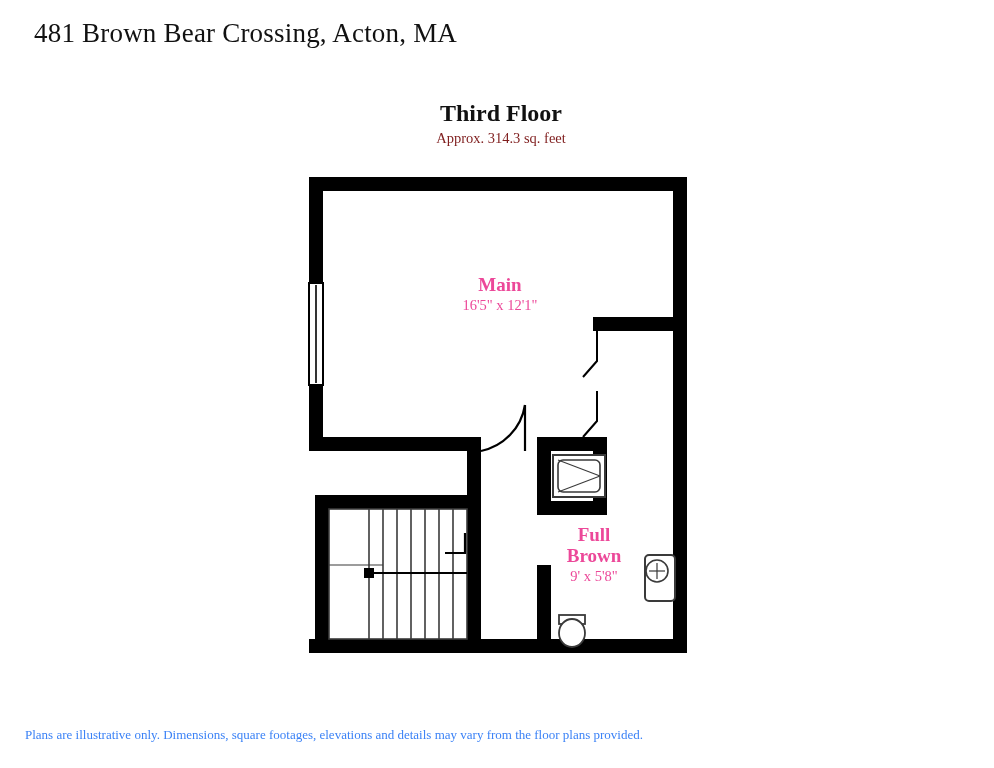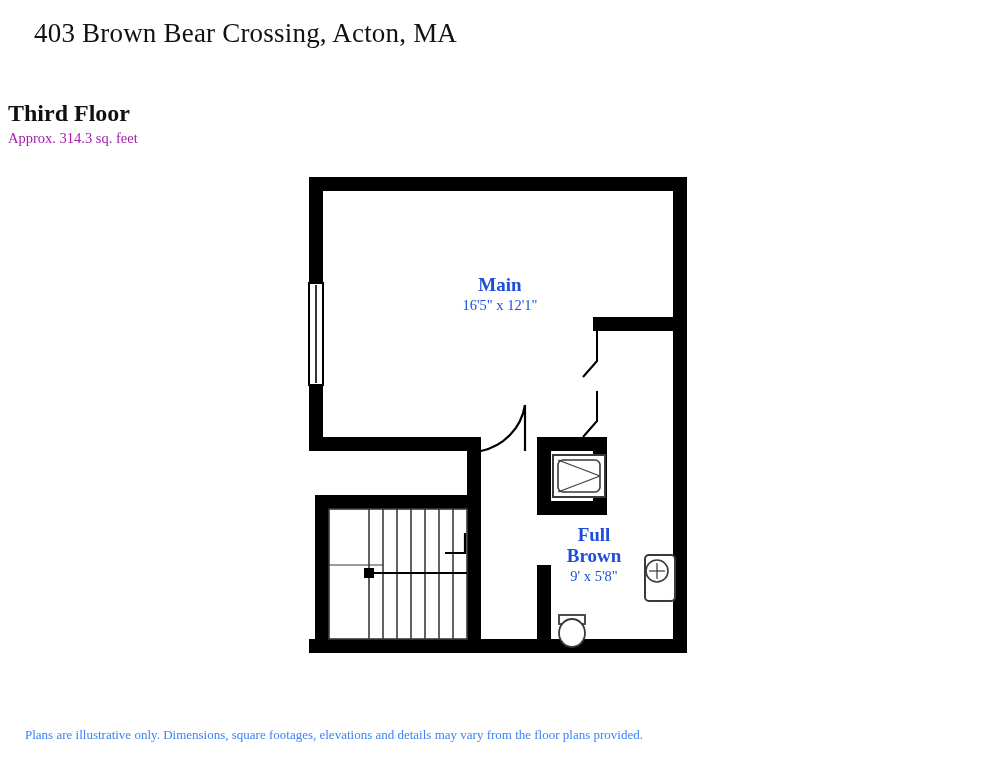--- a/index.html
+++ b/index.html
@@ -27,53 +27,54 @@
     color: #111111;
     white-space: nowrap;
   }
 
   
   #plan-heading {
     position: absolute;
     left: 8px;
     right: 0;
     top: 100px;
+    text-align: center;
   }
   #plan-heading .floor-name {
     font-family: "Liberation Serif", serif;
     font-weight: bold;
     font-size: 24px;
     color: #111111;
     line-height: 1.15;
   }
   #plan-heading .floor-area {
     font-family: "Liberation Serif", serif;
     font-size: 14.5px;
-    color: #a21caf;
+    color: #7f1d1d;
     margin-top: 2px;
   }
 
   
   #plan-canvas {
     position: absolute;
     left: 297px;
     top: 165px;
     width: 400px;
     height: 500px;
   }
   #plan-canvas svg {
     display: block;
   }
 
   
   .room-label {
     position: absolute;
     text-align: center;
     font-family: "Liberation Serif", serif;
-    color: #1d4ed8;
+    color: #ec4899;
     line-height: 1.1;
     pointer-events: none;
   }
   .room-label .rname {
     font-weight: bold;
     font-size: 19px;
     display: block;
   }
   .room-label .rdim {
     font-size: 14.5px;
@@ -99,21 +100,21 @@
     top: 727px;
     font-family: "Liberation Serif", serif;
     font-size: 13px;
     color: #3b82f6;
     white-space: nowrap;
   }
 </style>
 </head>
 <body>
 
-<div id="page-title">403  Brown Bear Crossing, Acton, MA</div>
+<div id="page-title">481  Brown Bear Crossing, Acton, MA</div>
 
 <div id="plan-heading">
   <div class="floor-name">Third Floor</div>
   <div class="floor-area">Approx. 314.3 sq. feet</div>
 </div>
 
 <div id="plan-canvas">
 
   <svg width="400" height="500" viewBox="0 0 400 500" xmlns="http://www.w3.org/2000/svg">
 

